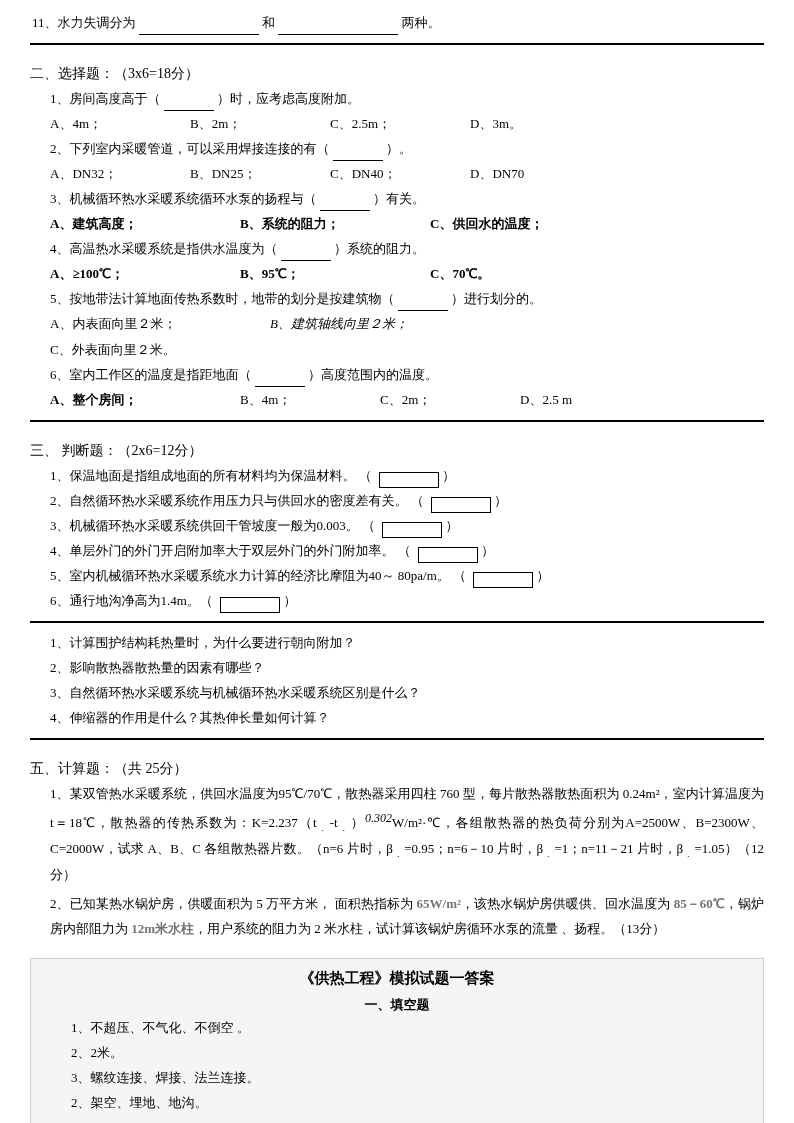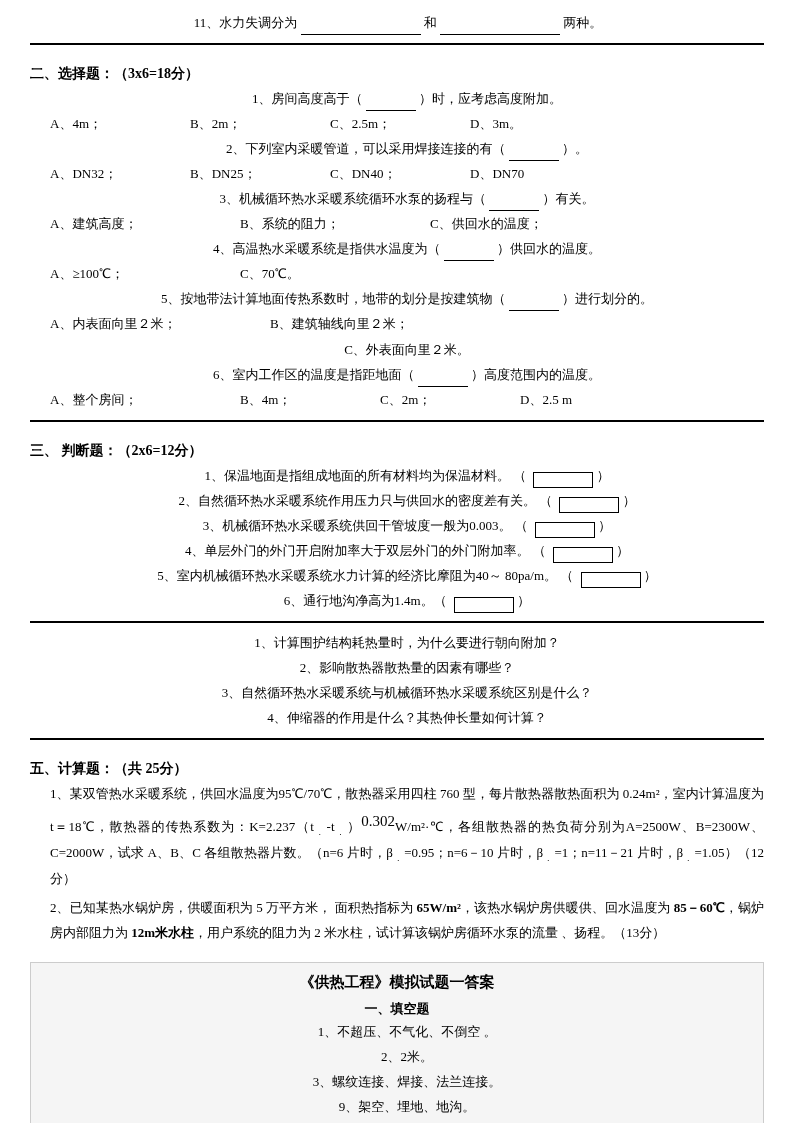--- a/index.html
+++ b/index.html
@@ -10,47 +10,47 @@
       color: #000;
       width: 794px;
       min-height: 1123px;
     }
     .page {
       width: 794px;
       padding: 10px 30px 20px 30px;
       background: #fff;
     }
     .section-header {
-      font-weight: bold;
+      font-weight: normal;
       font-size: 14px;
       margin: 20px 0 4px 0;
     }
     .line {
       line-height: 1.85;
       margin: 1px 0;
       padding-left: 2px;
-      text-align: center;
     }
     .indent {
       padding-left: 20px;
     }
     .options-row {
       display: flex;
       flex-wrap: wrap;
       padding-left: 20px;
       line-height: 1.85;
       align-items: flex-end;
     }
     .opt {
       min-width: 130px;
       margin-right: 10px;
     }
     .opt-wide {
       min-width: 180px;
       margin-right: 10px;
+      font-weight: bold;
     }
     .blank-sm {
       display: inline-block;
       border-bottom: 1px solid #000;
       min-width: 50px;
       height: 14px;
       vertical-align: bottom;
     }
     .blank-lg {
       display: inline-block;
@@ -83,24 +83,25 @@
       font-size: 15px;
       margin-bottom: 8px;
     }
     .answer-sub {
       font-weight: bold;
       font-size: 13px;
       margin: 4px 0 2px 0;
       text-align: center;
     }
     sup {
-      font-size: 15px;
+      font-size: 12px;
+      font-style: italic;
     }
     .highlight-red {
-      color: #000000;
+      color: #737373;
     }
     .bold { font-weight: bold; }
   </style>
 </head>
 <body>
 
 <div class="page">
 
   <div class="line">
     <span>11、水力失调分为</span>
@@ -145,35 +146,36 @@
   </div>
   <div class="options-row">
     <span class="opt-wide">A、建筑高度；</span>
     <span class="opt-wide">B、系统的阻力；</span>
     <span class="opt-wide">C、供回水的温度；</span>
   </div>
 
   <div class="line indent">
     <span>4、高温热水采暖系统是指供水温度为（</span>
     <span class="blank-sm"></span>
-    <span>）供回水的温度。</span>
+    <span>）系统的阻力。</span>
   </div>
   <div class="options-row">
     <span class="opt-wide">A、≥100℃；</span>
+    <span class="opt-wide">B、95℃；</span>
     <span class="opt-wide">C、70℃。</span>
   </div>
 
   <div class="line indent">
     <span>5、按地带法计算地面传热系数时，地带的划分是按建筑物（</span>
     <span class="blank-sm"></span>
     <span>）进行划分的。</span>
   </div>
   <div class="options-row">
     <span style="min-width:210px;margin-right:10px;">A、内表面向里２米；</span>
-    <span style="min-width:210px;margin-right:10px;">B、建筑轴线向里２米；</span>
+    <span style="min-width:210px;margin-right:10px;font-style:italic;">B、建筑轴线向里２米；</span>
   </div>
   <div class="line indent">
     <span>C、外表面向里２米。</span>
   </div>
 
   <div class="line indent">
     <span>6、室内工作区的温度是指距地面（</span>
     <span class="blank-sm"></span>
     <span>）高度范围内的温度。</span>
   </div>
@@ -237,18 +239,18 @@
   <div class="line indent" style="text-align:justify;line-height:1.9;margin-top:4px;">
     <span>2、已知某热水锅炉房，供暖面积为 5 万平方米，  面积热指标为 <span class="highlight-red bold">65W/m²</span>，该热水锅炉房供暖供、回水温度为 <span class="highlight-red bold">85－60℃</span>，锅炉房内部阻力为 <span class="highlight-red bold">12m米水柱</span>，用户系统的阻力为 2 米水柱，试计算该锅炉房循环水泵的流量  、扬程。（13分）</span>
   </div>
 
   <div class="answer-section">
     <div class="answer-title">《供热工程》模拟试题一答案</div>
     <div class="answer-sub">一、填空题</div>
     <div class="line indent">1、不超压、不气化、不倒空 。</div>
     <div class="line indent">2、2米。</div>
     <div class="line indent">3、螺纹连接、焊接、法兰连接。</div>
-    <div class="line indent">9、架空、埋地、地沟。</div>
+    <div class="line indent">2、架空、埋地、地沟。</div>
     <div class="line indent">5、60～120Pa/m。</div>
     <div class="line indent">6、户间传热。</div>
   </div>
 
 </div>
 
 </body></html>

